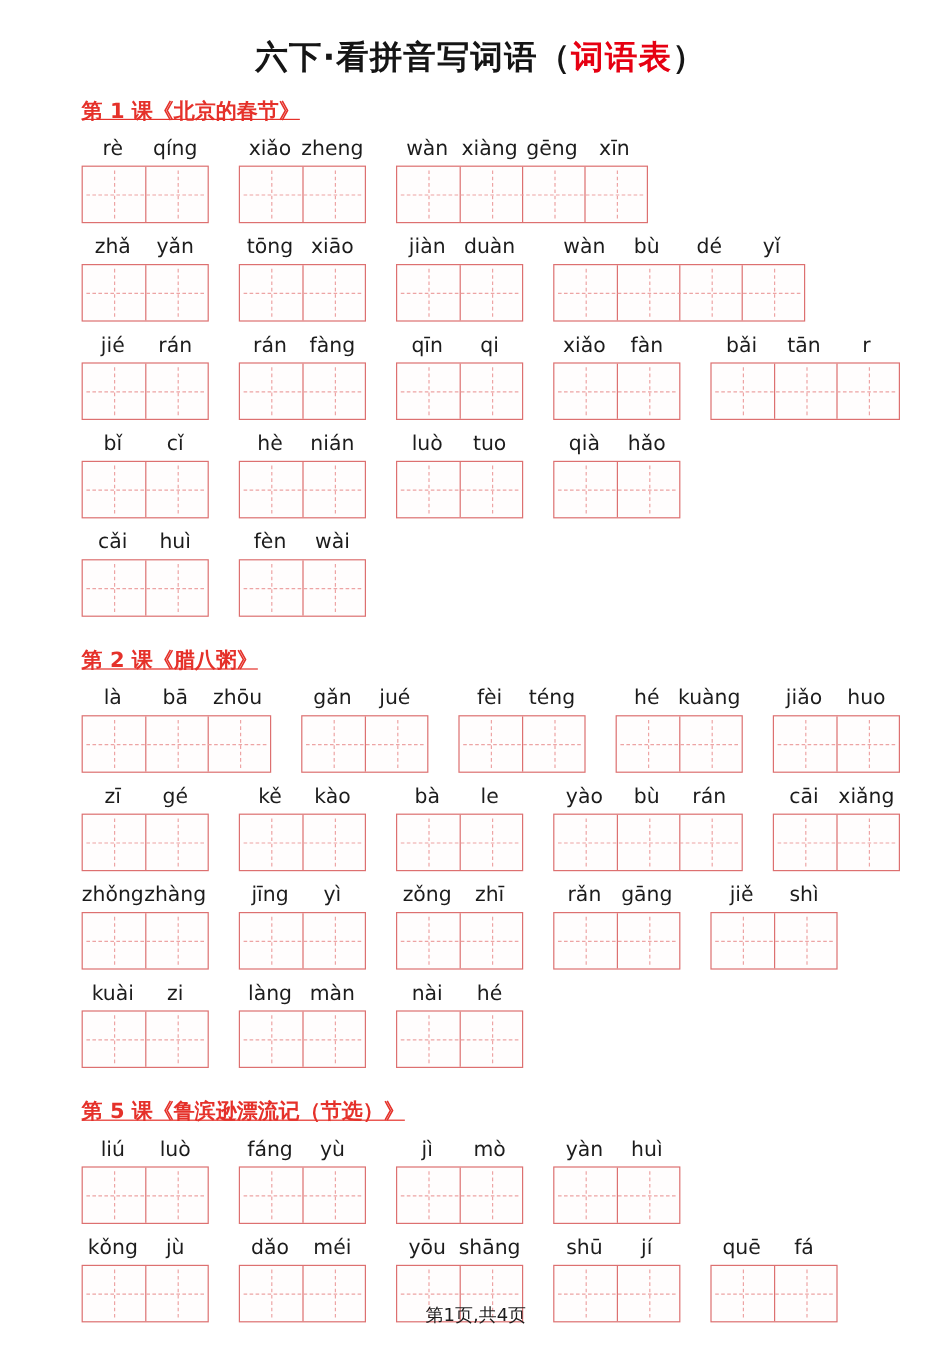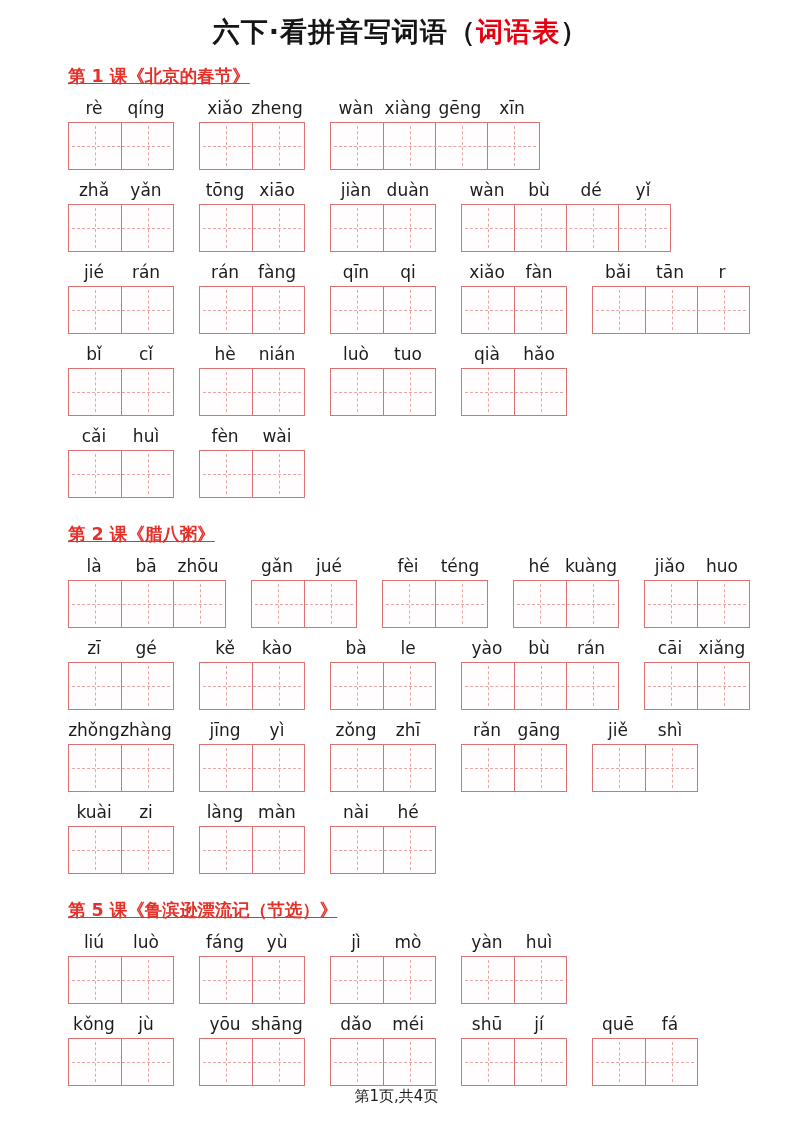--- a/index.html
+++ b/index.html
@@ -1,20 +1,20 @@
 <!DOCTYPE html>
 <html><head>
 <meta charset="utf-8">
 <style>
   html,body{margin:0;padding:0;background:#ffffff;}
   .page{
     position:relative;
     width:793px;height:1122px;
     box-sizing:border-box;
-    padding:14px 60px 0 68px;
+    padding:30px 60px 0 68px;
     background:#fff;
     font-family:"DejaVu Sans","Liberation Sans",sans-serif;
     overflow:hidden;
   }
   .title{
     text-align:center;
     font-size:27px;
     font-weight:bold;
     color:#151515;
     margin:0 0 14px 0;
@@ -540,32 +540,32 @@
               <span class="syl">kǒng</span>
               <span class="syl">jù</span>
             </div>
             <div class="boxes">
               <div class="cell"></div>
               <div class="cell"></div>
             </div>
           </div>
           <div class="group">
             <div class="pinyin">
+              <span class="syl">dǎo</span>
+              <span class="syl">méi</span>
+            </div>
+            <div class="boxes">
+              <div class="cell"></div>
+              <div class="cell"></div>
+            </div>
+          </div>
+          <div class="group">
+            <div class="pinyin">
               <span class="syl">yōu</span>
               <span class="syl">shāng</span>
-            </div>
-            <div class="boxes">
-              <div class="cell"></div>
-              <div class="cell"></div>
-            </div>
-          </div>
-          <div class="group">
-            <div class="pinyin">
-              <span class="syl">dǎo</span>
-              <span class="syl">méi</span>
             </div>
             <div class="boxes">
               <div class="cell"></div>
               <div class="cell"></div>
             </div>
           </div>
           <div class="group">
             <div class="pinyin">
               <span class="syl">shū</span>
               <span class="syl">jí</span>

